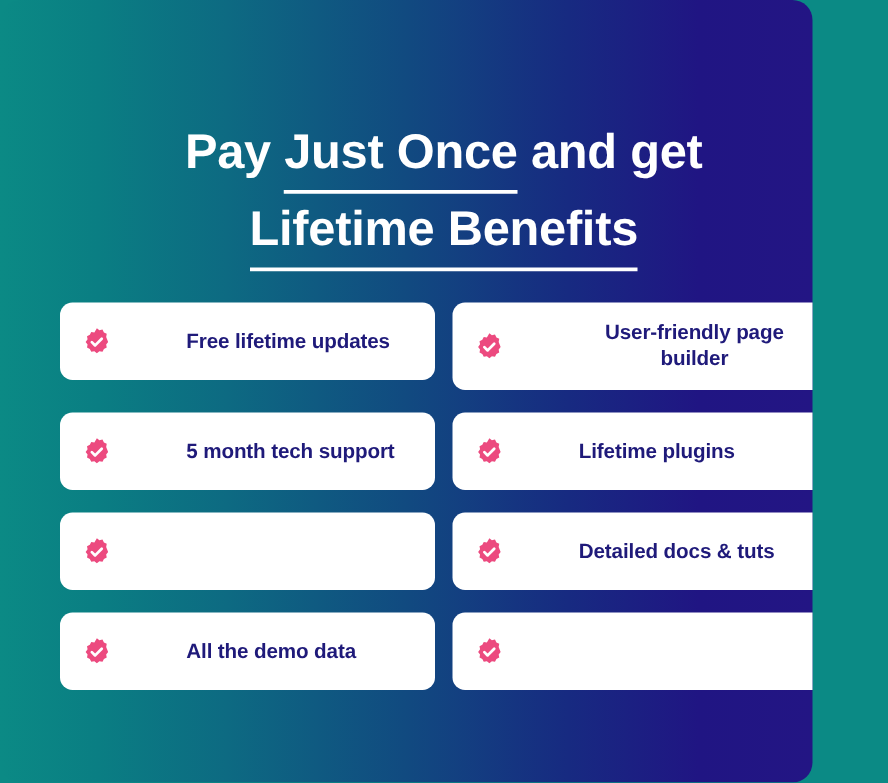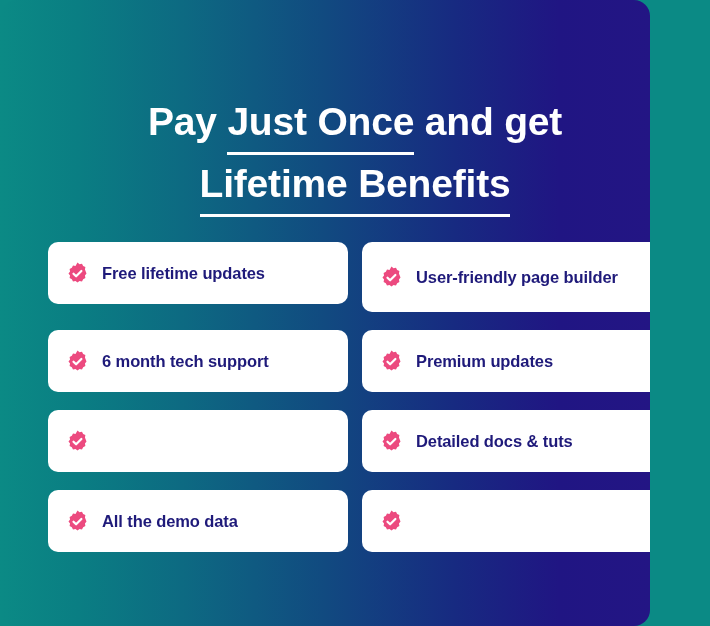--- a/index.html
+++ b/index.html
@@ -103,20 +103,21 @@
     height: 23px;
     display: block;
   }
 
   .benefit-label {
     color: #1f1a7a;
     font-size: 16.5px;
     font-weight: bold;
     line-height: 21px;
     letter-spacing: -0.1px;
+    margin-left: 47px;
     -webkit-font-smoothing: antialiased;
   }
 </style>
 </head>
 <body>
 
 <div id="promo-section">
 
   <h1 id="headline">
     <span class="headline-line"><span class="hl-plain">Pay </span><span class="hl-underline">Just Once</span><span class="hl-plain"> and get</span></span>
@@ -139,29 +140,29 @@
         <path fill="none" stroke="#ffffff" stroke-width="2.3" stroke-linecap="round" stroke-linejoin="round" d="M7.8 12.2l2.75 2.75 5.5-5.6"></path>
       </svg>
       <span class="benefit-label">User-friendly page builder</span>
     </div>
 
     <div class="benefit-card">
       <svg class="badge-icon" viewBox="0 0 24 24" aria-hidden="true">
         <path fill="#ec4a7f" d="M12 0.6l2.09 1.62 2.6-0.48 1.2 2.35 2.35 1.2-0.48 2.6L21.4 12l-1.64 2.11 0.48 2.6-2.35 1.2-1.2 2.35-2.6-0.48L12 21.4l-2.09-1.62-2.6 0.48-1.2-2.35-2.35-1.2 0.48-2.6L2.6 12l1.64-2.11-0.48-2.6 2.35-1.2 1.2-2.35 2.6 0.48z"></path>
         <path fill="none" stroke="#ffffff" stroke-width="2.3" stroke-linecap="round" stroke-linejoin="round" d="M7.8 12.2l2.75 2.75 5.5-5.6"></path>
       </svg>
-      <span class="benefit-label">6 month tech support</span>
+      <span class="benefit-label">5 month tech support</span>
     </div>
 
     <div class="benefit-card">
       <svg class="badge-icon" viewBox="0 0 24 24" aria-hidden="true">
         <path fill="#ec4a7f" d="M12 0.6l2.09 1.62 2.6-0.48 1.2 2.35 2.35 1.2-0.48 2.6L21.4 12l-1.64 2.11 0.48 2.6-2.35 1.2-1.2 2.35-2.6-0.48L12 21.4l-2.09-1.62-2.6 0.48-1.2-2.35-2.35-1.2 0.48-2.6L2.6 12l1.64-2.11-0.48-2.6 2.35-1.2 1.2-2.35 2.6 0.48z"></path>
         <path fill="none" stroke="#ffffff" stroke-width="2.3" stroke-linecap="round" stroke-linejoin="round" d="M7.8 12.2l2.75 2.75 5.5-5.6"></path>
       </svg>
-      <span class="benefit-label">Premium updates</span>
+      <span class="benefit-label">Lifetime plugins</span>
     </div>
 
     <div class="benefit-card">
       <svg class="badge-icon" viewBox="0 0 24 24" aria-hidden="true">
         <path fill="#ec4a7f" d="M12 0.6l2.09 1.62 2.6-0.48 1.2 2.35 2.35 1.2-0.48 2.6L21.4 12l-1.64 2.11 0.48 2.6-2.35 1.2-1.2 2.35-2.6-0.48L12 21.4l-2.09-1.62-2.6 0.48-1.2-2.35-2.35-1.2 0.48-2.6L2.6 12l1.64-2.11-0.48-2.6 2.35-1.2 1.2-2.35 2.6 0.48z"></path>
         <path fill="none" stroke="#ffffff" stroke-width="2.3" stroke-linecap="round" stroke-linejoin="round" d="M7.8 12.2l2.75 2.75 5.5-5.6"></path>
       </svg>
     </div>
 
     <div class="benefit-card">

